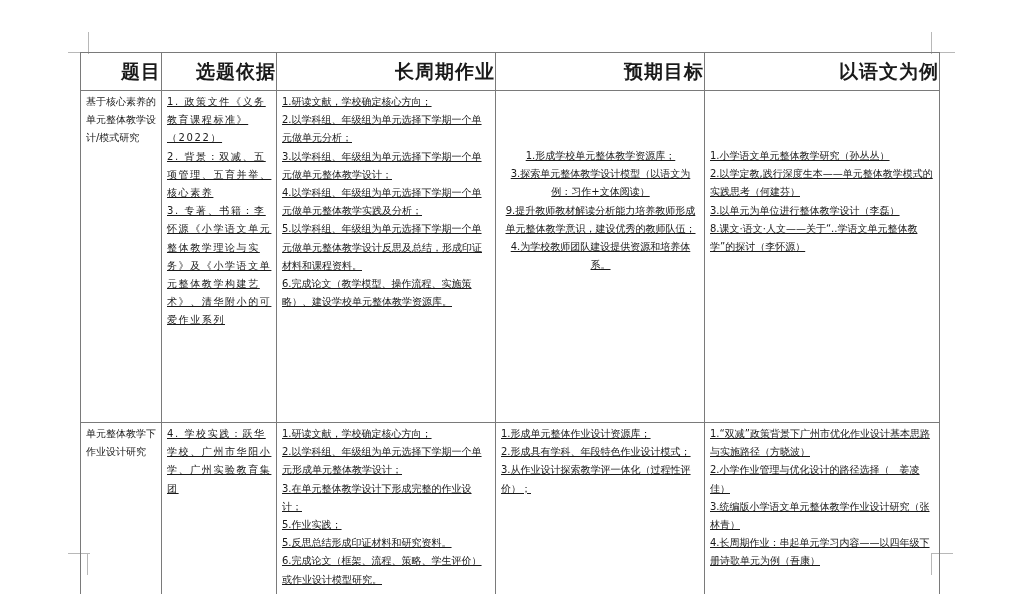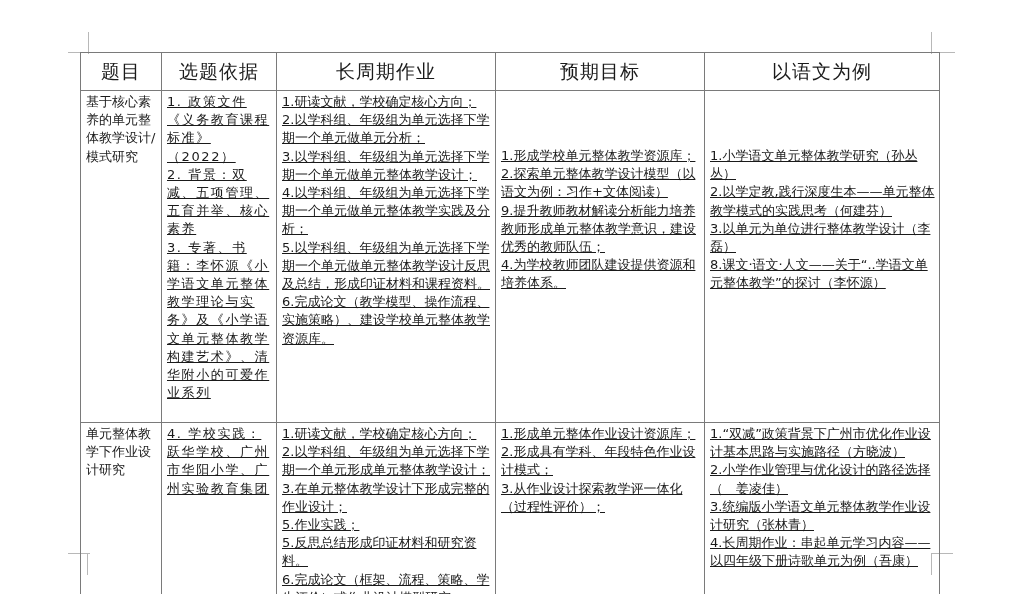--- a/index.html
+++ b/index.html
@@ -4,23 +4,23 @@
 <style>
   html, body { margin:0; padding:0; background:#ffffff; }
   body { width:1018px; height:594px; position:relative; overflow:hidden;
          font-family:"DejaVu Sans", "Liberation Sans", sans-serif; color:#1a1a1a; }
   .crop { position:absolute; background:#b8b8b8; }
   .crop.h { height:1px; width:22px; }
   .crop.v { width:1px; height:22px; }
   table.main { position:absolute; left:80px; top:52px; width:859px;
                border-collapse:collapse; table-layout:fixed; }
   table.main th, table.main td { border:1.5px solid #7a7a7a; vertical-align:top; }
-  table.main th { height:37px; font-size:19px; font-weight:normal; text-align:center;
+  table.main th { height:37px; font-size:19px; font-weight:bold; text-align:right;
                   vertical-align:middle; padding:0; letter-spacing:1px; }
-  table.main td { font-size:13px; line-height:18.2px; padding:2px 4px 17px 5px; }
+  table.main td { font-size:10px; line-height:18.2px; padding:2px 4px 17px 5px; }
   .c1 { width:81px; } .c2 { width:115px; } .c3 { width:219px; } .c4 { width:209px; } .c5 { width:235px; }
   .wide { letter-spacing:1.6px; }
   .line { display:block;text-decoration:underline; }
   .row1 td { height:258px; }
   .row2 td { height:186px; }
 </style>
 </head>
 <body>
 
 <div class="crop v" style="left:88px;top:32px;"></div>
@@ -58,23 +58,23 @@
         <span class="line">3. 专著、书籍：李怀源《小学语文单元整体教学理论与实务》及《小学语文单元整体教学构建艺术》、清华附小的可爱作业系列</span>
       </td>
       <td>
         <span class="line">1.研读文献，学校确定核心方向；</span>
         <span class="line">2.以学科组、年级组为单元选择下学期一个单元做单元分析；</span>
         <span class="line">3.以学科组、年级组为单元选择下学期一个单元做单元整体教学设计；</span>
         <span class="line">4.以学科组、年级组为单元选择下学期一个单元做单元整体教学实践及分析；</span>
         <span class="line">5.以学科组、年级组为单元选择下学期一个单元做单元整体教学设计反思及总结，形成印证材料和课程资料。</span>
         <span class="line">6.完成论文（教学模型、操作流程、实施策略）、建设学校单元整体教学资源库。</span>
       </td>
-      <td style="padding-top:56px;">
+      <td style="padding-top:56px;text-align:center;">
         <span class="line">1.形成学校单元整体教学资源库；</span>
-        <span class="line">2.探索单元整体教学设计模型（以语文为例：习作+文体阅读）</span>
+        <span class="line">3.探索单元整体教学设计模型（以语文为例：习作+文体阅读）</span>
         <span class="line">9.提升教师教材解读分析能力培养教师形成单元整体教学意识，建设优秀的教师队伍；</span>
         <span class="line">4.为学校教师团队建设提供资源和培养体系。</span>
       </td>
       <td style="padding-top:56px;">
         <span class="line">1.小学语文单元整体教学研究（孙丛丛）</span>
         <span class="line">2.以学定教,践行深度生本——单元整体教学模式的实践思考（何建芬）</span>
         <span class="line">3.以单元为单位进行整体教学设计（李磊）</span>
         <span class="line">8.课文·语文·人文——关于“..学语文单元整体教学”的探讨（李怀源）</span>
       </td>
     </tr>

